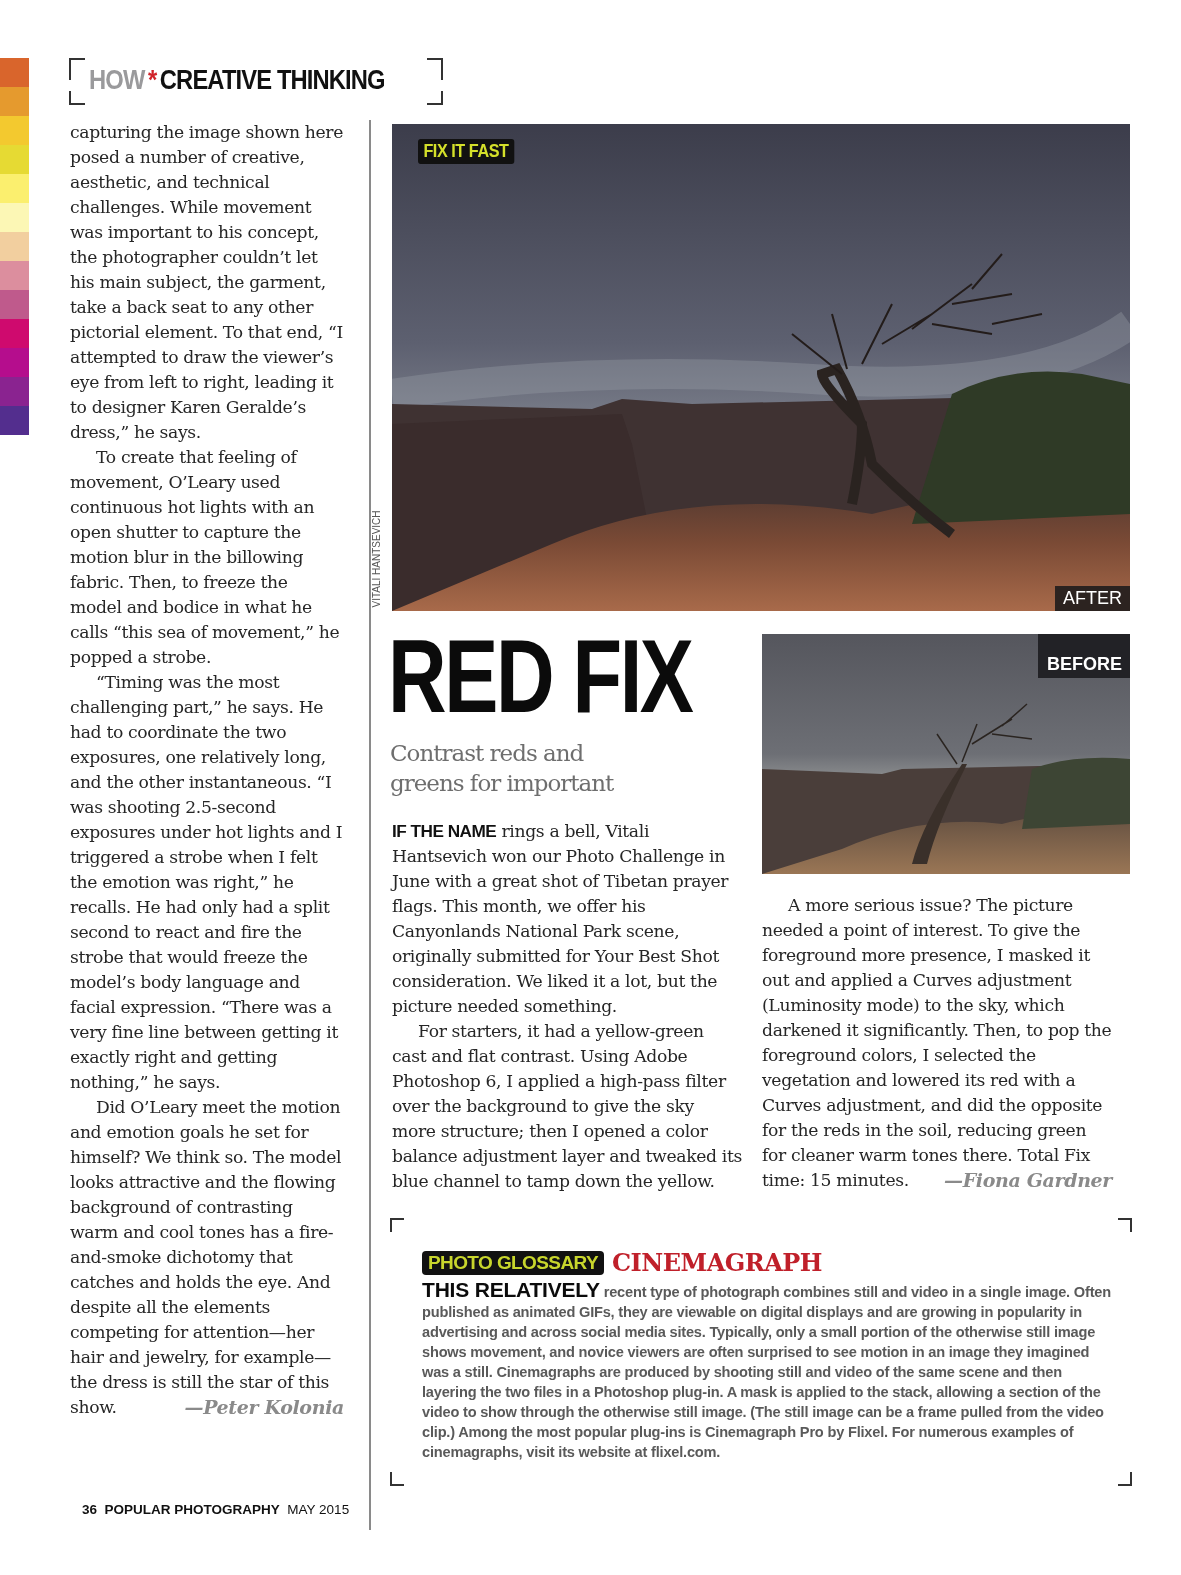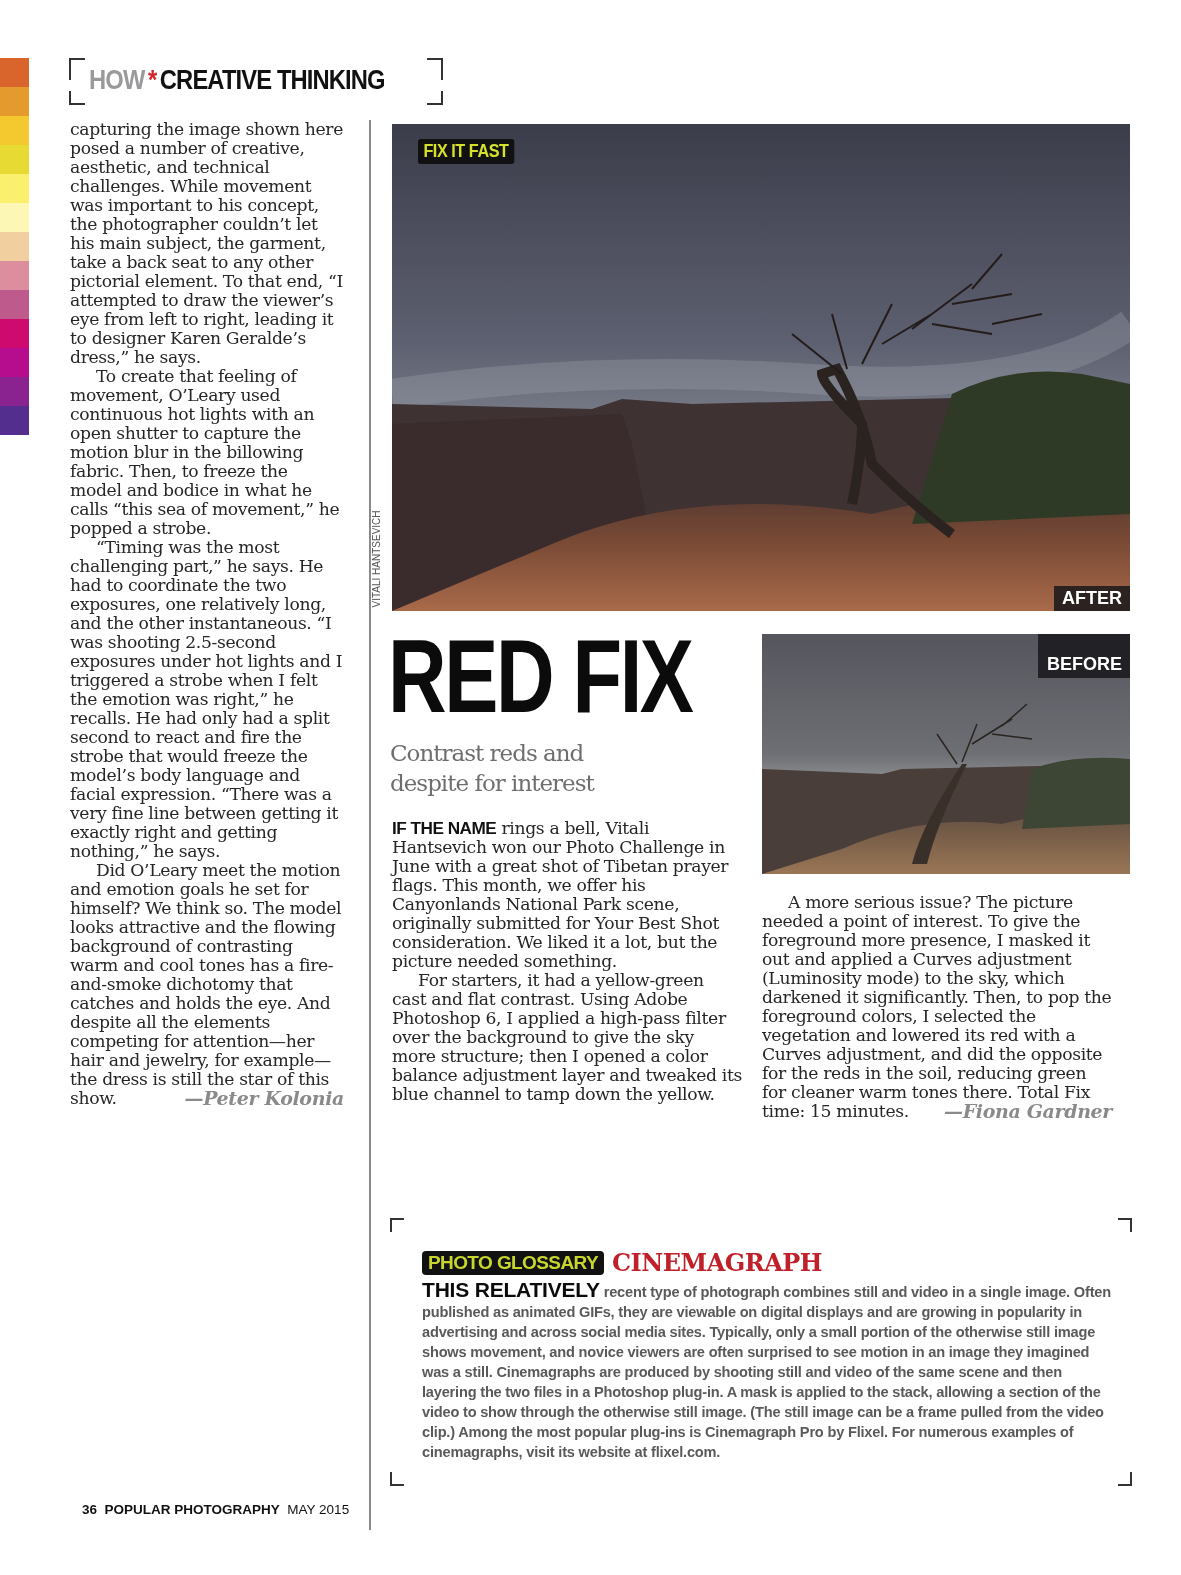--- a/index.html
+++ b/index.html
@@ -16,33 +16,33 @@
   .hdr .tl { left:0; top:0; border-width:2px 0 0 2px; height:20px; }
   .hdr .blc { left:0; bottom:0; border-width:0 0 2px 2px; height:12px; }
   .hdr .tr { right:0; top:0; border-width:2px 2px 0 0; height:20px; }
   .hdr .br { right:0; bottom:0; border-width:0 2px 2px 0; height:12px; }
   .hdr-text { position:absolute; left:20px; top:7px; font-family:"Liberation Sans", sans-serif; font-weight:bold; font-size:27px; letter-spacing:-1px; transform:scaleX(0.88); transform-origin:left; white-space:nowrap; }
   .hdr-how { color:#9a9a9c; }
   .hdr-star { color:#d1232a; margin:0 4px; }
   .hdr-topic { color:#111; }
 
   
-  .serif { font-family:"DejaVu Serif", serif; font-size:17.2px; line-height:19px; color:#262626; letter-spacing:-0.35px; }
+  .serif { font-family:"DejaVu Serif", serif; font-size:17.2px; line-height:25px; color:#262626; letter-spacing:-0.35px; }
   .col1 { left:70px; top:120px; width:274px; }
   .col1 p { margin:0; }
   .indent { text-indent:26px; }
   .byline { font-family:"DejaVu Serif", serif; font-style:italic; font-weight:bold; color:#8a8a8a; float:right; font-size:19px; }
 
   .vrule { left:369px; top:120px; width:2px; height:1410px; background:#8a8a8a; }
 
   
   .photo-after { left:392px; top:124px; width:738px; height:487px; overflow:hidden; }
   .photo-before { left:762px; top:634px; width:368px; height:240px; overflow:hidden; }
   .tag-fix { left:418px; top:139px; background:#111; color:#d4e02a; font-family:"Liberation Sans", sans-serif; font-weight:bold; font-size:18px; padding:2px 6px; border-radius:3px; letter-spacing:-0.5px; transform:scaleX(0.9); transform-origin:left; }
-  .tag-after { right:51px; top:586px; background:#2c2320; color:#fff; font-family:"Liberation Sans", sans-serif; font-weight:bold; font-size:18px; padding:2px 8px; }
+  .tag-after { right:51px; top:586px; background:#2c2320; color:#fff; font-family:"Liberation Sans", sans-serif; font-weight:normal; font-size:18px; padding:2px 8px; }
   .tag-before { right:51px; top:634px; background:#222226; color:#fff; font-family:"Liberation Sans", sans-serif; font-weight:bold; font-size:18px; padding:20px 8px 3px 9px; }
   .credit { left:366px; top:510px; width:18px; height:100px; }
   .credit span { position:absolute; left:-40px; top:42px; width:100px; transform:rotate(-90deg); font-family:"Liberation Sans", sans-serif; font-size:10px; color:#555; white-space:nowrap; }
 
   
   .title { left:388px; top:624px; font-family:"Liberation Sans", sans-serif; font-weight:bold; font-size:104px; line-height:104px; letter-spacing:-3px; color:#0b0b0b; transform:scaleX(0.78); transform-origin:left; white-space:nowrap; }
   .subtitle { left:390px; top:738px; width:250px; font-family:"DejaVu Serif", serif; font-size:23px; line-height:30px; color:#6e6e6e; letter-spacing:-1px; }
 
   .col2 { left:392px; top:819px; width:350px; }
   .col2 p, .col3 p { margin:0; }
@@ -155,21 +155,21 @@
     <path d="M270 135 Q310 120 368 125 L368 190 L260 195 Z" fill="#3d4534"></path>
     <path d="M150 230 Q160 190 200 130 L205 130 Q175 190 165 230" fill="#3a302a"></path>
     <g stroke="#2a2420" stroke-width="1.5" fill="none">
       <path d="M195 130 L175 100 M200 128 L215 90 M210 110 L250 85 M230 100 L270 105 M240 92 L265 70"></path>
     </g>
   </svg>
 </div>
 <div class="abs tag-before">BEFORE</div>
 
 <div class="abs title">RED FIX</div>
-<div class="abs subtitle">Contrast reds and despite for interest</div>
+<div class="abs subtitle">Contrast reds and greens for important</div>
 
 <div class="abs serif col2">
   <p><span class="lead">IF THE NAME</span><span> rings a bell, Vitali Hantsevich won our Photo Challenge in June with a great shot of Tibetan prayer flags. This month, we offer his Canyonlands National Park scene, originally submitted for Your Best Shot consideration. We liked it a lot, but the picture needed something.</span></p>
   <p class="indent">For starters, it had a yellow-green cast and flat contrast. Using Adobe Photoshop 6, I applied a high-pass filter over the background to give the sky more structure; then I opened a color balance adjustment layer and tweaked its blue channel to tamp down the yellow.</p>
 </div>
 
 <div class="abs serif col3">
   <p class="indent"><span>A more serious issue? The picture needed a point of interest. To give the foreground more presence, I masked it out and applied a Curves adjustment (Luminosity mode) to the sky, which darkened it significantly. Then, to pop the foreground colors, I selected the vegetation and lowered its red with a Curves adjustment, and did the opposite for the reds in the soil, reducing green for cleaner warm tones there. Total Fix time: 15 minutes.</span><span class="byline">—Fiona Gardner</span></p>
 </div>
 

